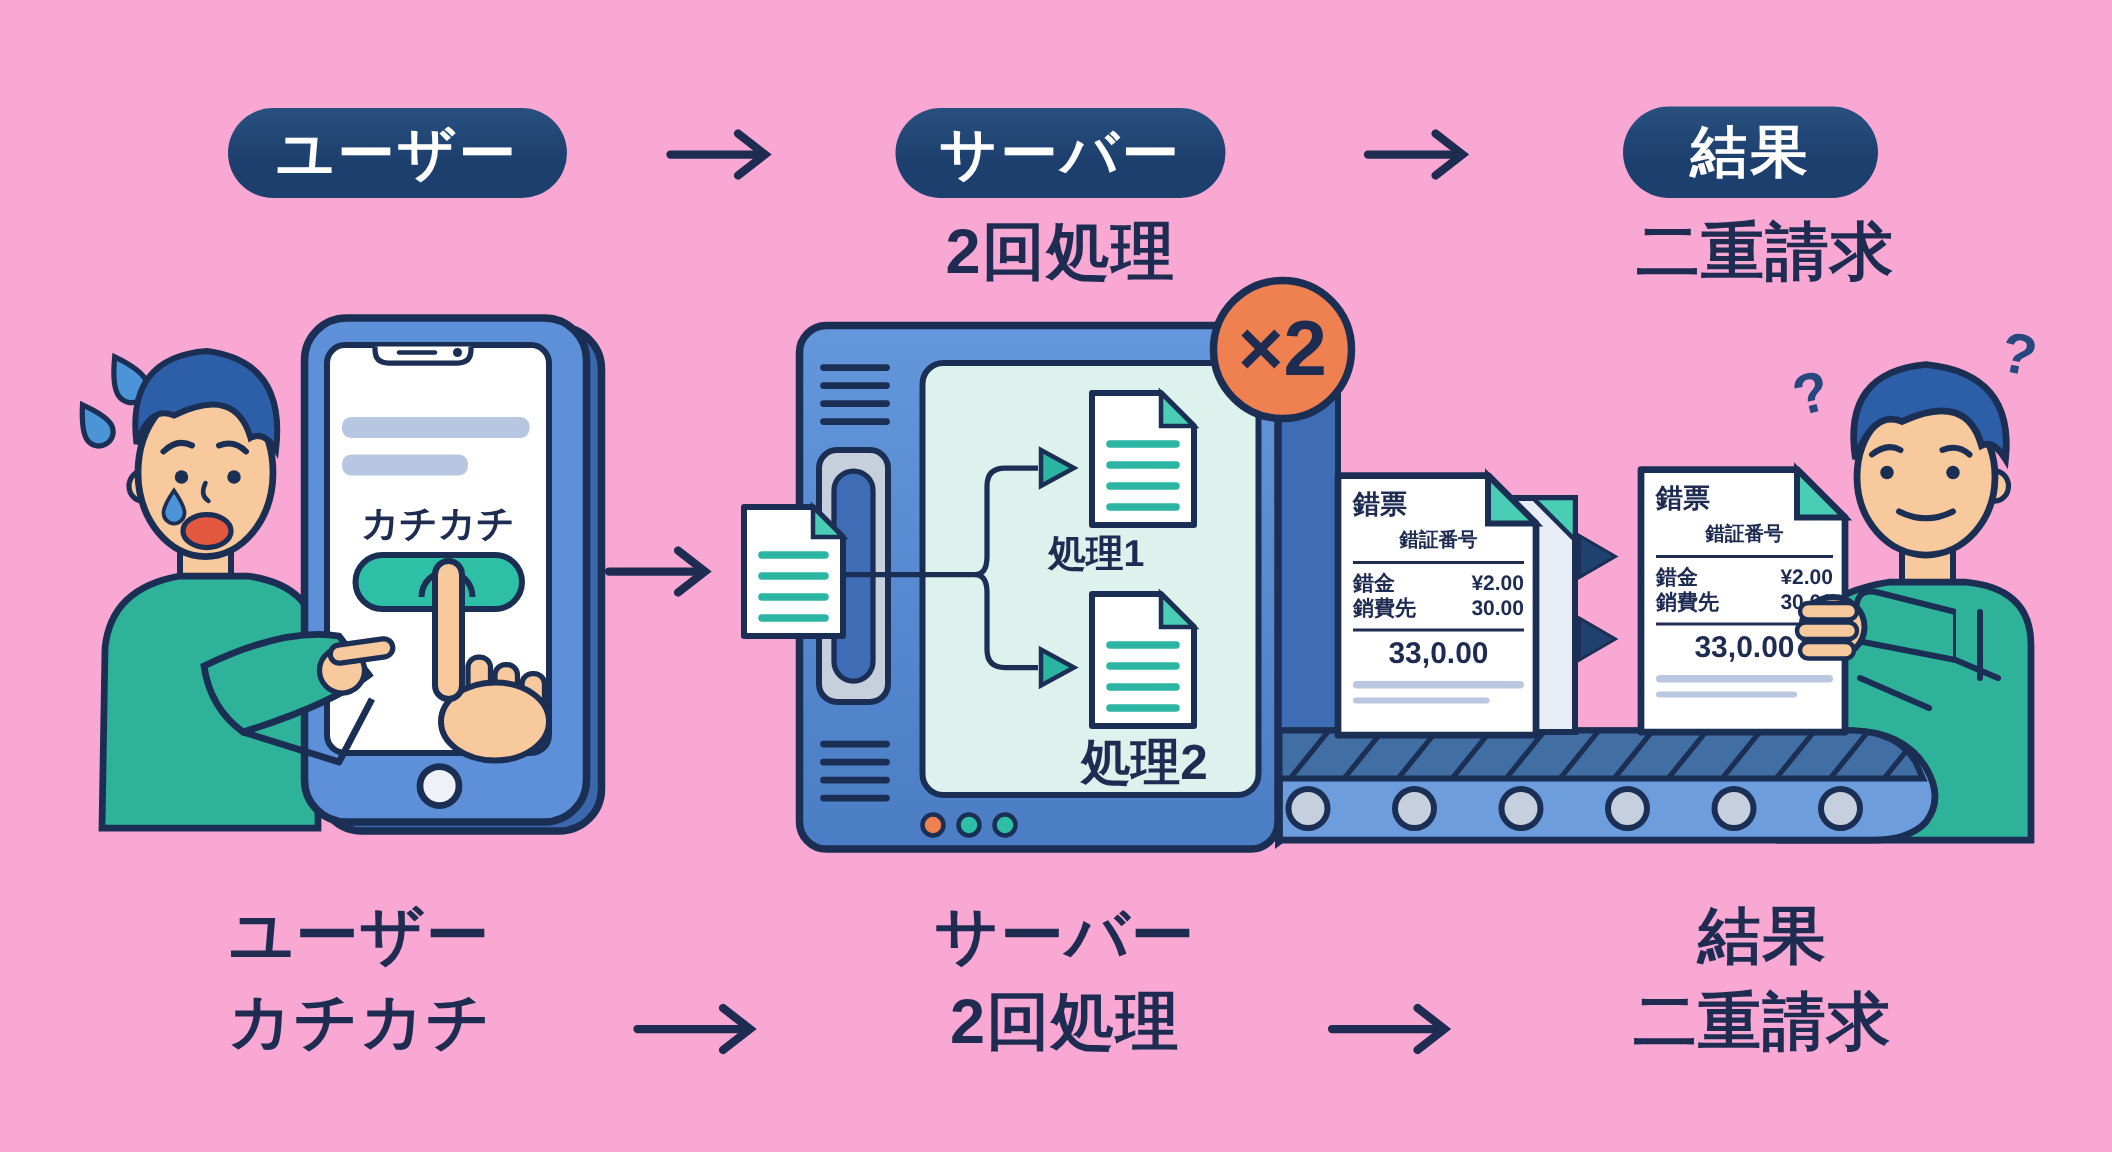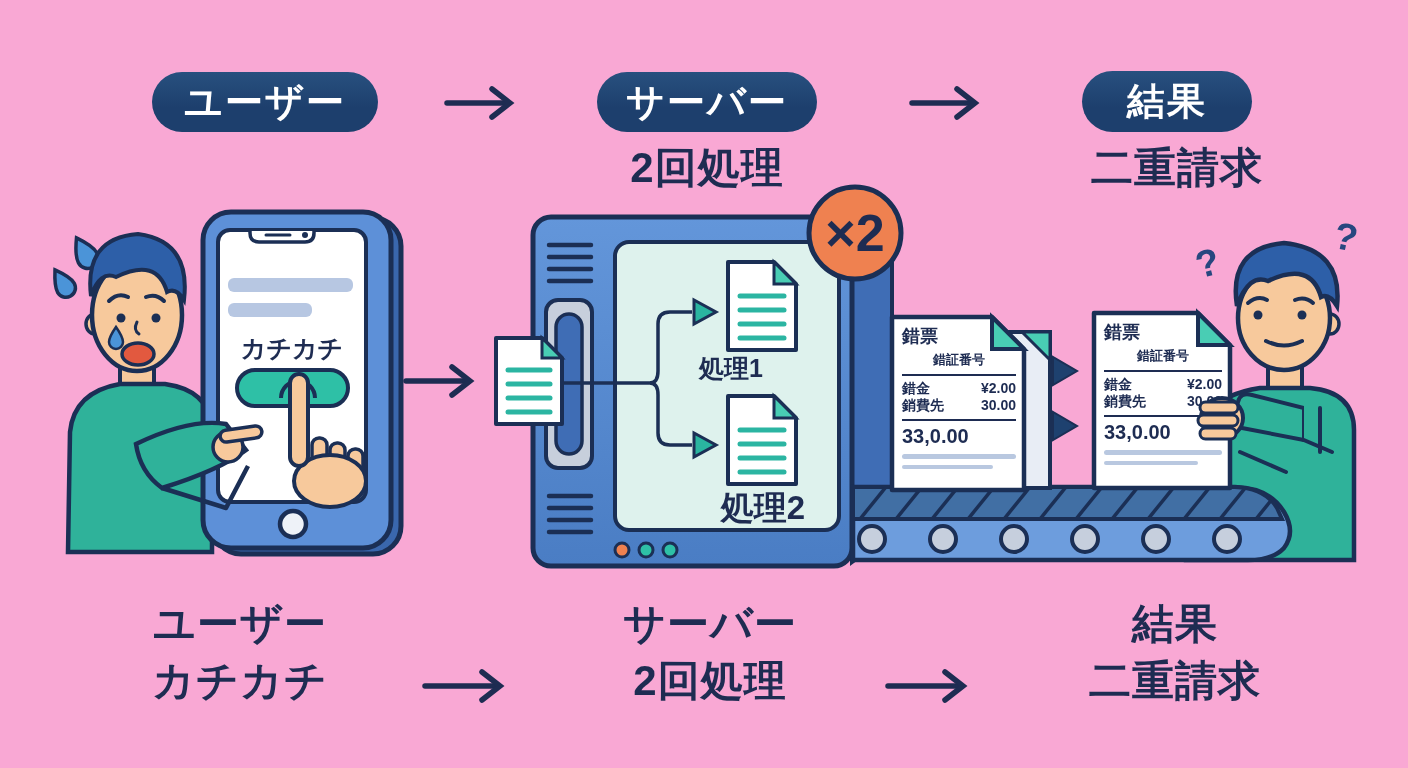--- a/index.html
+++ b/index.html
@@ -20,21 +20,21 @@
   .scene-label{position:absolute;color:#1e2c52;font-weight:800;text-align:center;white-space:nowrap;}
   .badge-text{position:absolute;display:flex;align-items:center;justify-content:center;
               color:#1e2c52;font-weight:900;font-size:52px;}
   .qmark{position:absolute;color:#27477f;font-weight:800;font-size:38px;}
   
   .receipt-text{position:absolute;color:#1e2c52;}
   .r-title{font-size:18px;font-weight:800;line-height:24px;}
   .r-sub{font-size:13px;font-weight:700;margin-top:3px;text-align:center;}
   .r-div{border-top:2.5px solid #1e2c52;margin:5px 0 4px 0;}
   .r-row{display:flex;justify-content:space-between;font-size:14px;font-weight:700;line-height:17px;}
-  .r-total{font-size:20px;font-weight:800;text-align:left;margin-top:2px;}
+  .r-total{font-size:20px;font-weight:800;text-align:center;margin-top:2px;}
   .r-line{height:4.5px;background:#b9c8e0;border-radius:3px;margin-top:6px;}
   .r-line.w2{width:80%;}
 </style>
 </head>
 <body>
 
 <div id="canvas">
 
   <svg id="scene" viewBox="0 0 1408 768">
     <defs>

